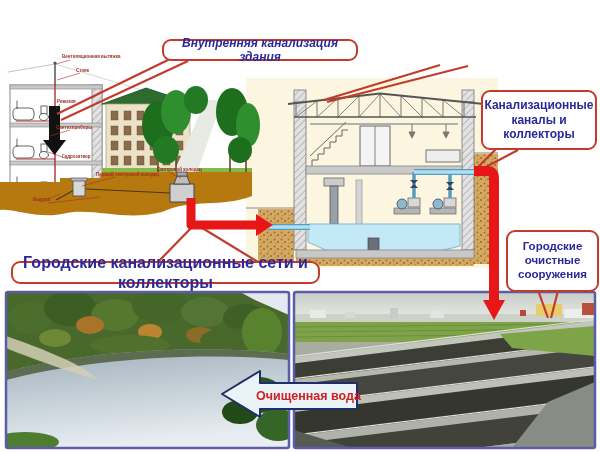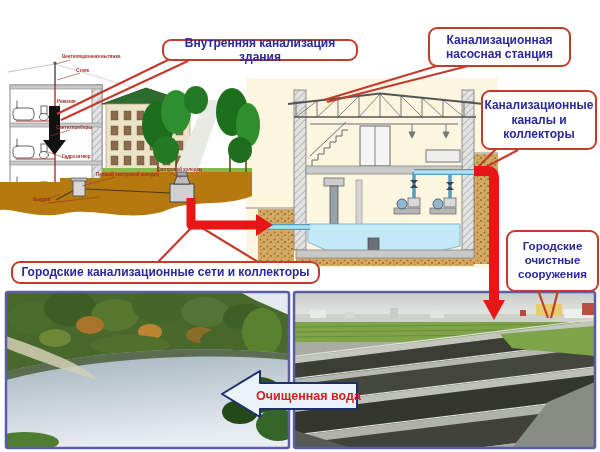--- a/index.html
+++ b/index.html
@@ -348,37 +348,34 @@
     <polygon points="256,214 256,236 273,225" fill="#e81717"></polygon>
   </g>
   <g>
     <path d="M474,171 L487,171 Q494,171 494,178 L494,302" fill="none" stroke="#e81717" stroke-width="10" stroke-linejoin="round"></path>
     <polygon points="483,300 505,300 494,320" fill="#e81717"></polygon>
   </g>
 
   <polygon points="222,394 260,371 260,383 357,383 357,409 260,409 260,417" fill="#eaf4f8" stroke="#1d2e6b" stroke-width="2" stroke-linejoin="round"></polygon>
 </svg>
 
-<div class="callout" style="left:162px;top:39px;width:196px;height:22px;font-size:12px;">
+<div class="callout" style="left:162px;top:39px;width:196px;height:22px;font-size:12px;font-style:italic;">
   <span>Внутренняя канализация здания</span>
 </div>
 
-<div class="callout" style="left:428px;top:27px;width:143px;height:40px;font-size:12px;">
-  <span>Канализационная насосная станция</span>
-</div>
 
 <div class="callout" style="left:481px;top:90px;width:116px;height:60px;font-size:12px;">
   <span>Канализационные каналы и коллекторы</span>
 </div>
 
 <div class="callout" style="left:506px;top:230px;width:93px;height:62px;font-size:11.5px;">
   <span>Городские очистные сооружения</span>
 </div>
 
-<div class="callout" style="left:11px;top:261px;width:309px;height:23px;font-size:12px;">
+<div class="callout" style="left:11px;top:261px;width:309px;height:23px;font-size:16px;">
   <span>Городские канализационные сети и коллекторы</span>
 </div>
 
 <div class="purified" style="left:256px;top:389px;width:100px;">Очищенная вода</div>
 
 <div class="tinylabel" style="left:62px;top:55px;">Вентиляционная вытяжка</div>
 <div class="tinylabel" style="left:76px;top:69px;">Стояк</div>
 <div class="tinylabel" style="left:57px;top:100px;">Ревизия</div>
 <div class="tinylabel" style="left:56px;top:126px;">Сантехприборы</div>
 <div class="tinylabel" style="left:62px;top:155px;">Гидрозатвор</div>

